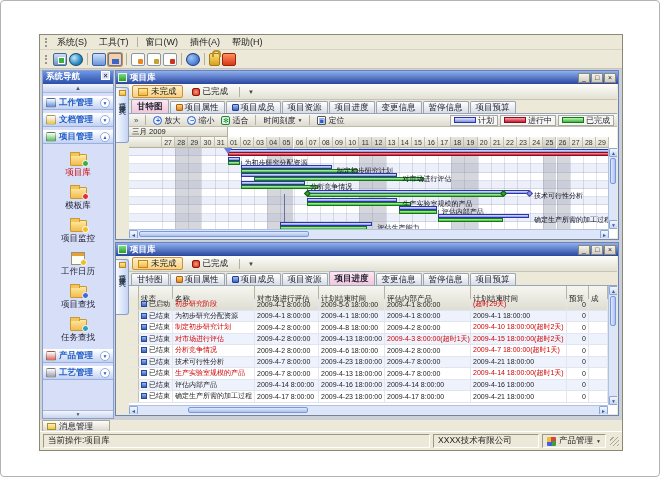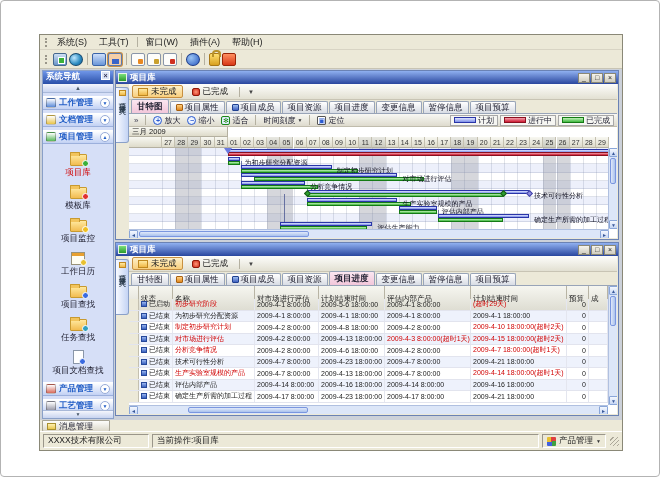--- a/index.html
+++ b/index.html
@@ -242,26 +242,20 @@
                 <div class="fold" data-name="folder-search-icon">
                   <span class="badge" data-name="badge"></span>
                 </div>
                 <div class="sb-ilabel" data-name="sidebar-item-label">项目查找</div>
               </div>
               <div class="sb-item" data-name="sidebar-item-任务查找">
                 <div class="fold" data-name="folder-find-icon">
                   <span class="badge" data-name="badge"></span>
                 </div>
                 <div class="sb-ilabel" data-name="sidebar-item-label">任务查找</div>
-              </div>
-              <div class="sb-item" data-name="sidebar-item-项目文档查找">
-                <div class="docp" data-name="doc-search-icon">
-                  <span class="badge" data-name="badge"></span>
-                </div>
-                <div class="sb-ilabel" data-name="sidebar-item-label">项目文档查找</div>
               </div>
             </div>
             <div class="sb-group" data-name="sidebar-group-产品管理">
               <div class="sb-gicon" data-name="group-icon" style="background: linear-gradient(rgb(255, 255, 255), rgb(216, 106, 90));"></div>
               <div class="sb-glabel" data-name="group-label">产品管理</div>
               <div class="sb-chev" data-name="chevron-down-icon">▼</div>
             </div>
             <div class="sb-group" data-name="sidebar-group-工艺管理">
               <div class="sb-gicon" data-name="group-icon" style="background: linear-gradient(rgb(255, 255, 255), rgb(154, 154, 168));"></div>
               <div class="sb-glabel" data-name="group-label">工艺管理</div>
@@ -728,25 +722,25 @@
         </div>
       </div>
     </div>
 
     <div class="msgtab" data-name="message-management-tab">
       <span class="msgico" data-name="message-icon"></span>
       <span data-name="message-tab-label">消息管理</span>
     </div>
 
     <div class="statusbar" data-name="status-bar">
+      <div class="st-cell" data-name="current-operation-cell" style="flex:1;">
+        <span data-name="current-operation">当前操作:项目库</span>
+      </div>
       <div class="st-cell" data-name="company-cell" style="width:106px;">
         <span data-name="company-name">XXXX技术有限公司</span>
-      </div>
-      <div class="st-cell" data-name="current-operation-cell" style="flex:1;">
-        <span data-name="current-operation">当前操作:项目库</span>
       </div>
       <div class="st-cell" data-name="interface-style-cell">
         <span class="styleico" data-name="style-palette-icon"></span>
         <span data-name="interface-style-label">产品管理</span>
         <span class="dropcaret" data-name="chevron-down-icon">▼</span>
       </div>
       <div class="rgrip" data-name="resize-grip"></div>
     </div>
 
   </div>

